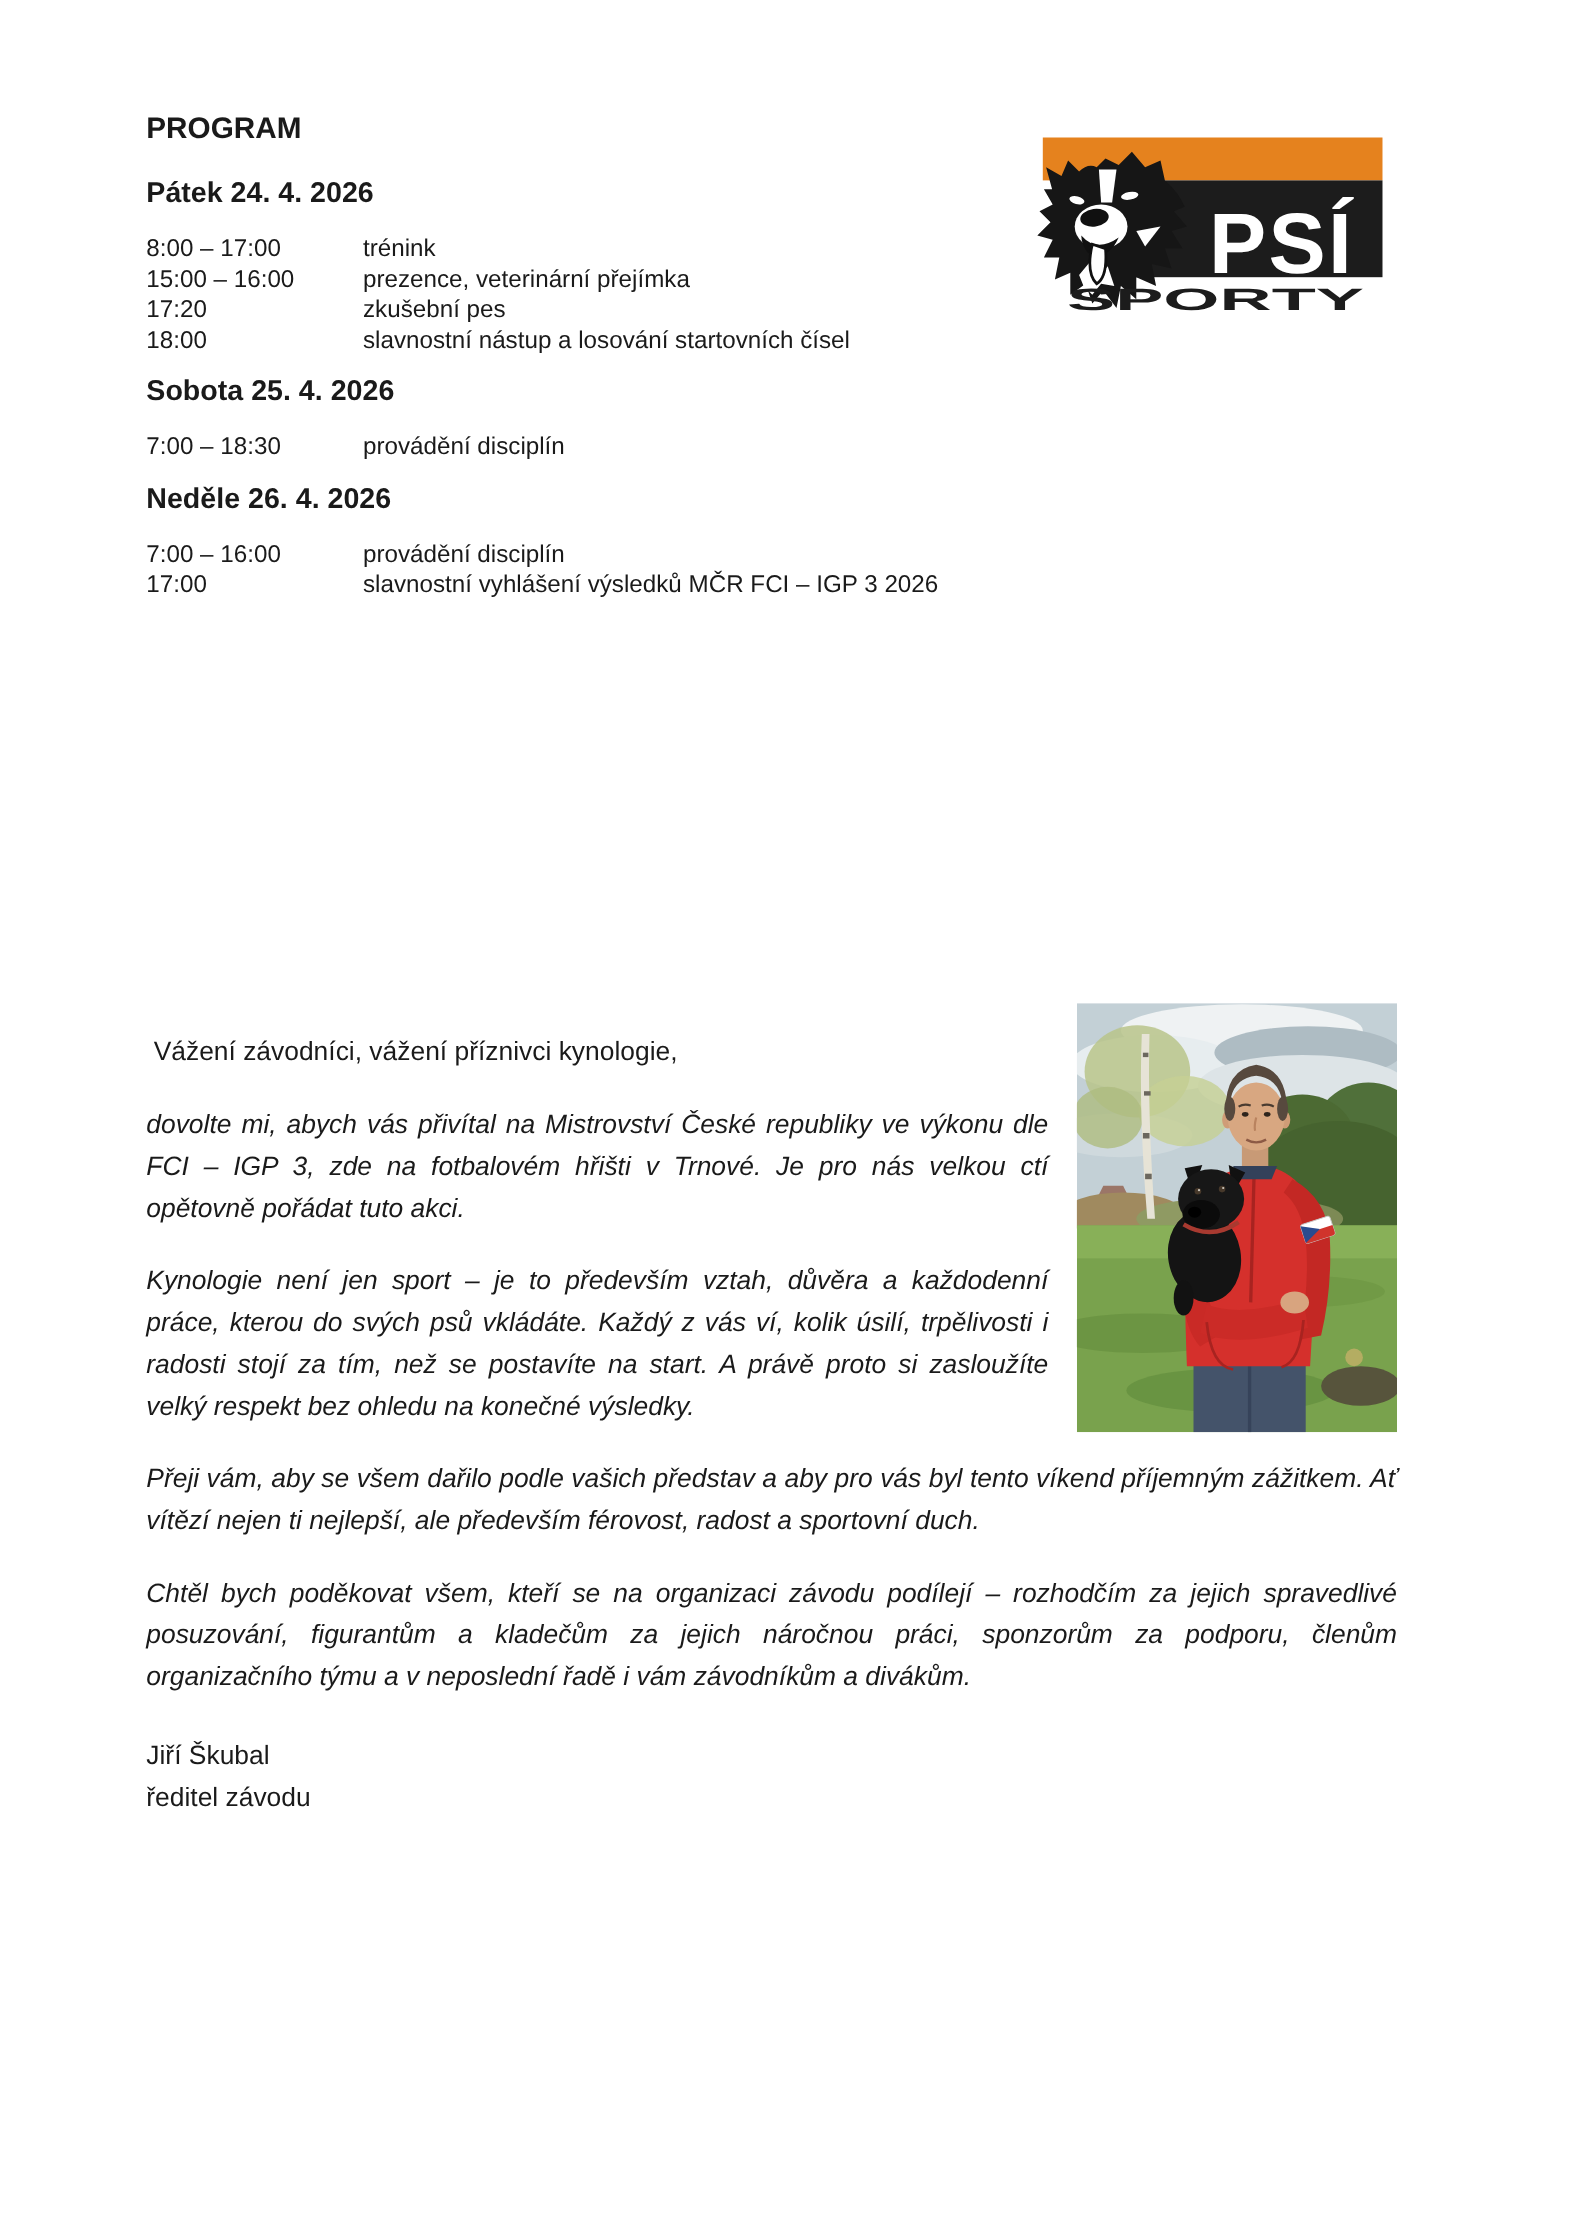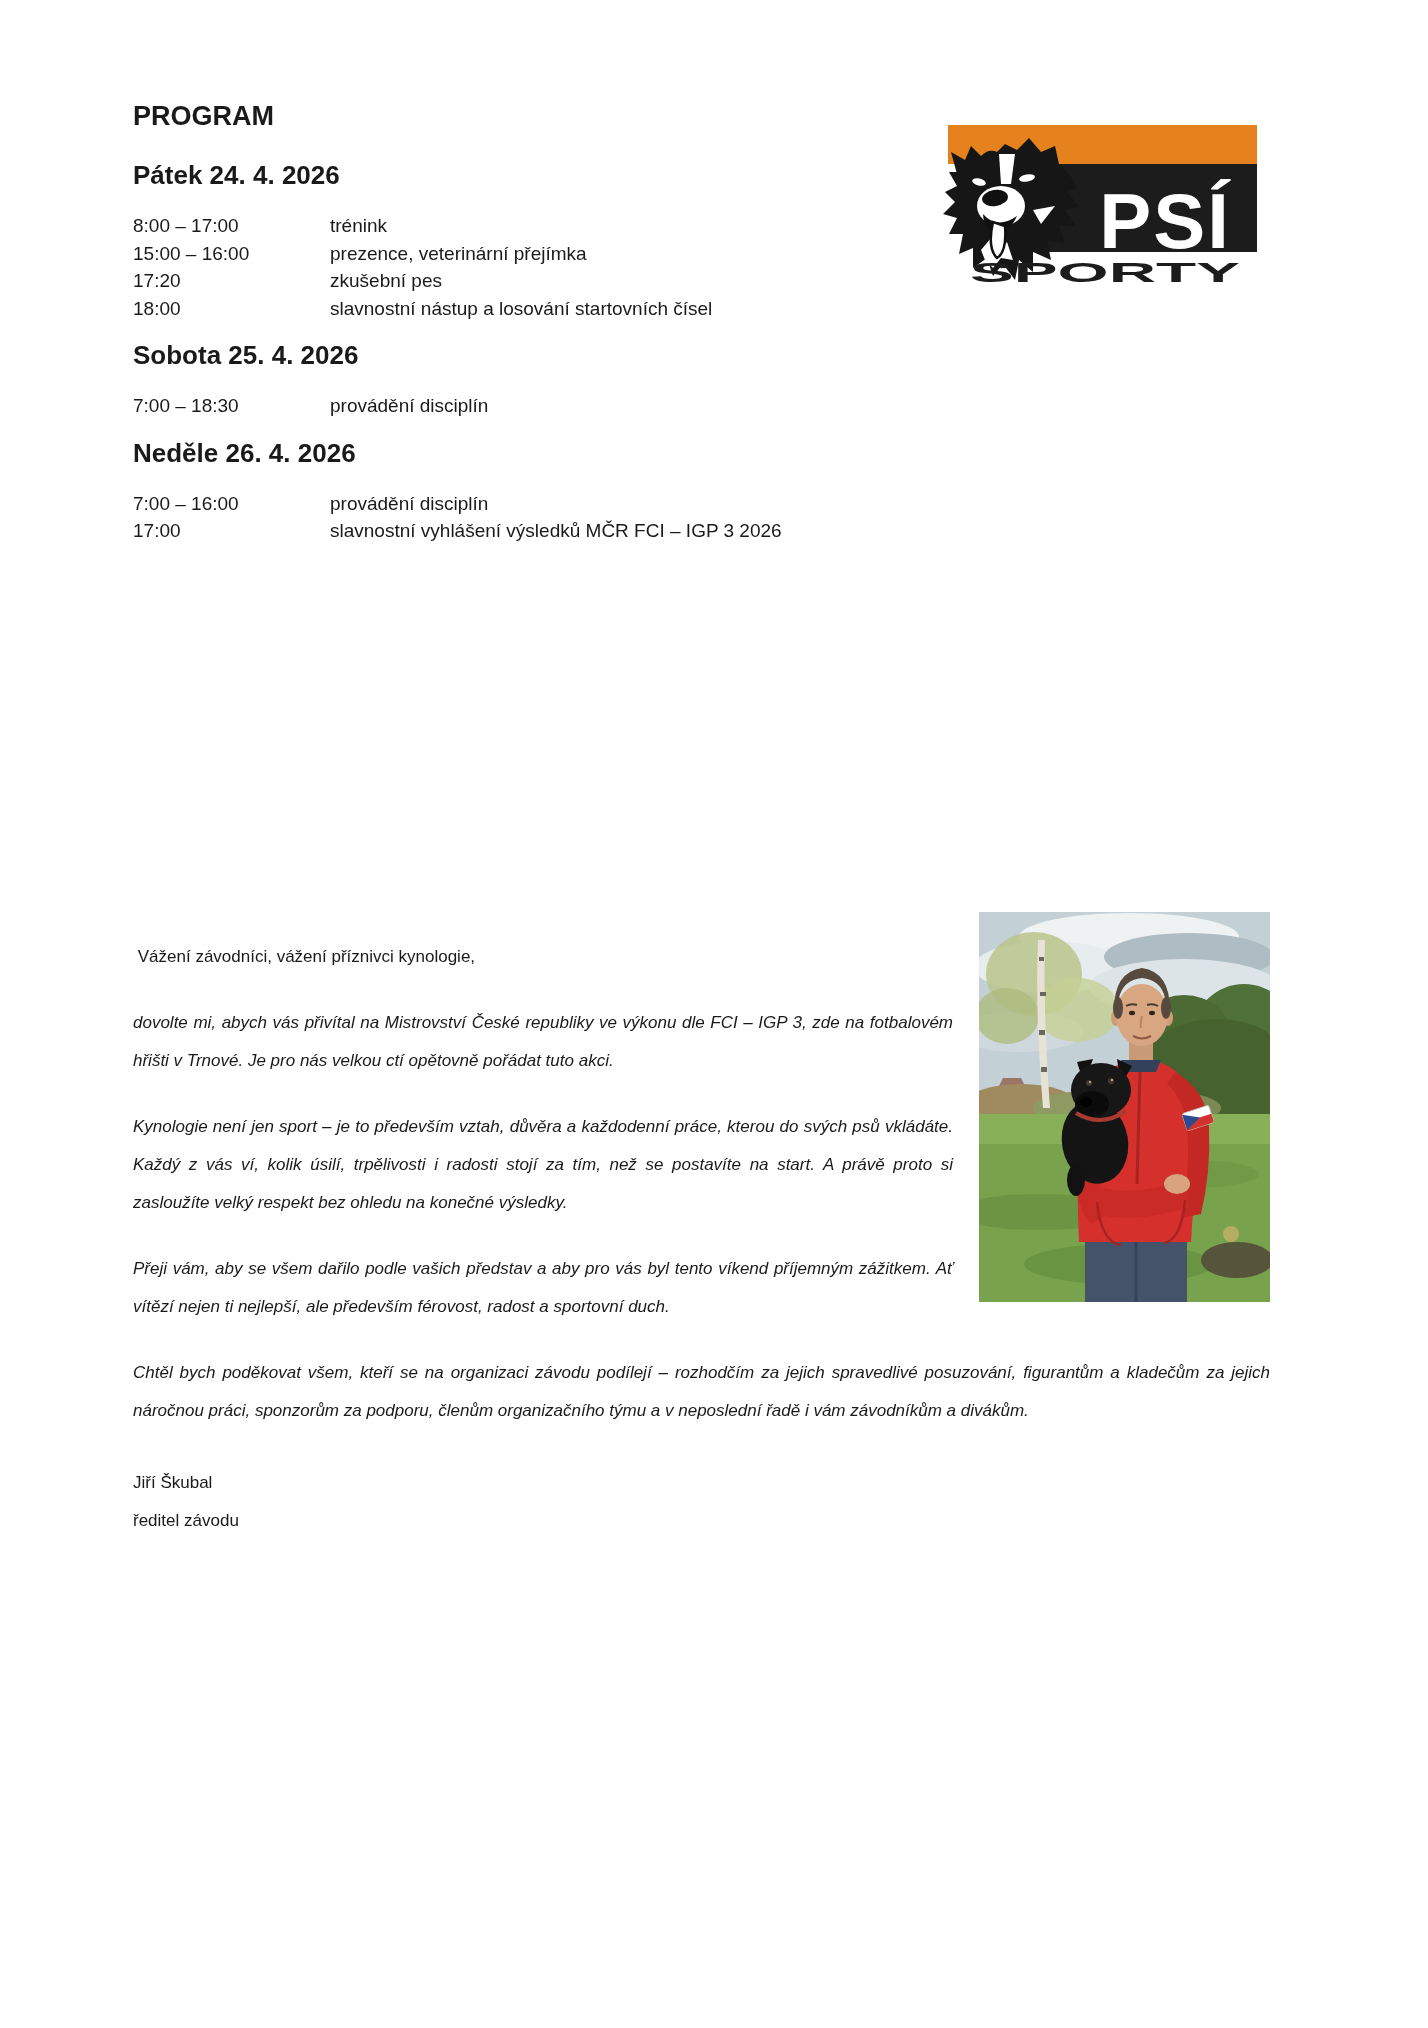--- a/index.html
+++ b/index.html
@@ -5,29 +5,29 @@
   html,body{margin:0;padding:0;background:#ffffff;}
   .page{
     position:relative;width:1428px;height:2028px;background:#ffffff;
     font-family:"Liberation Sans",sans-serif;color:#1a1a1a;overflow:hidden;
   }
   
   .doc-flow{position:absolute;left:133px;top:100px;width:880px;}
   .program-title{font-size:27px;line-height:32px;font-weight:bold;margin:0 0 28px 0;}
   .day-title{font-size:26px;line-height:30px;font-weight:bold;margin:0 0 22px 0;}
   .sched-rows{margin:0 0 18px 0;}
-  .sched-row{display:flex;font-size:19px;line-height:27.5px;}
+  .sched-row{display:flex;font-size:22px;line-height:27.5px;}
   .sched-row .time{width:197px;flex:none;}
   .sched-row .act{flex:1;}
   
   .logo{position:absolute;left:937px;top:122px;width:320px;height:168px;text-align:center;}
   
   .letter{
     position:absolute;left:133px;top:912px;width:1137px;
-    font-size:17px;line-height:38px;text-align:justify;
+    font-size:24px;line-height:38px;text-align:justify;
   }
   .photo-wrap{float:right;width:291px;height:390px;margin:0 0 14px 26px;}
   .photo-wrap svg{display:block;width:291px;height:390px;}
   .salutation{margin:26px 0 0 0;text-align:left;white-space:pre-wrap;}
   .para{margin:28px 0 0 0;font-style:italic;}
   .para.clear{clear:right;}
   .closing{margin:28px 0 0 0;text-align:left;}
   .signature{margin:34px 0 0 0;text-align:left;line-height:38px;}
 </style>
 </head>

